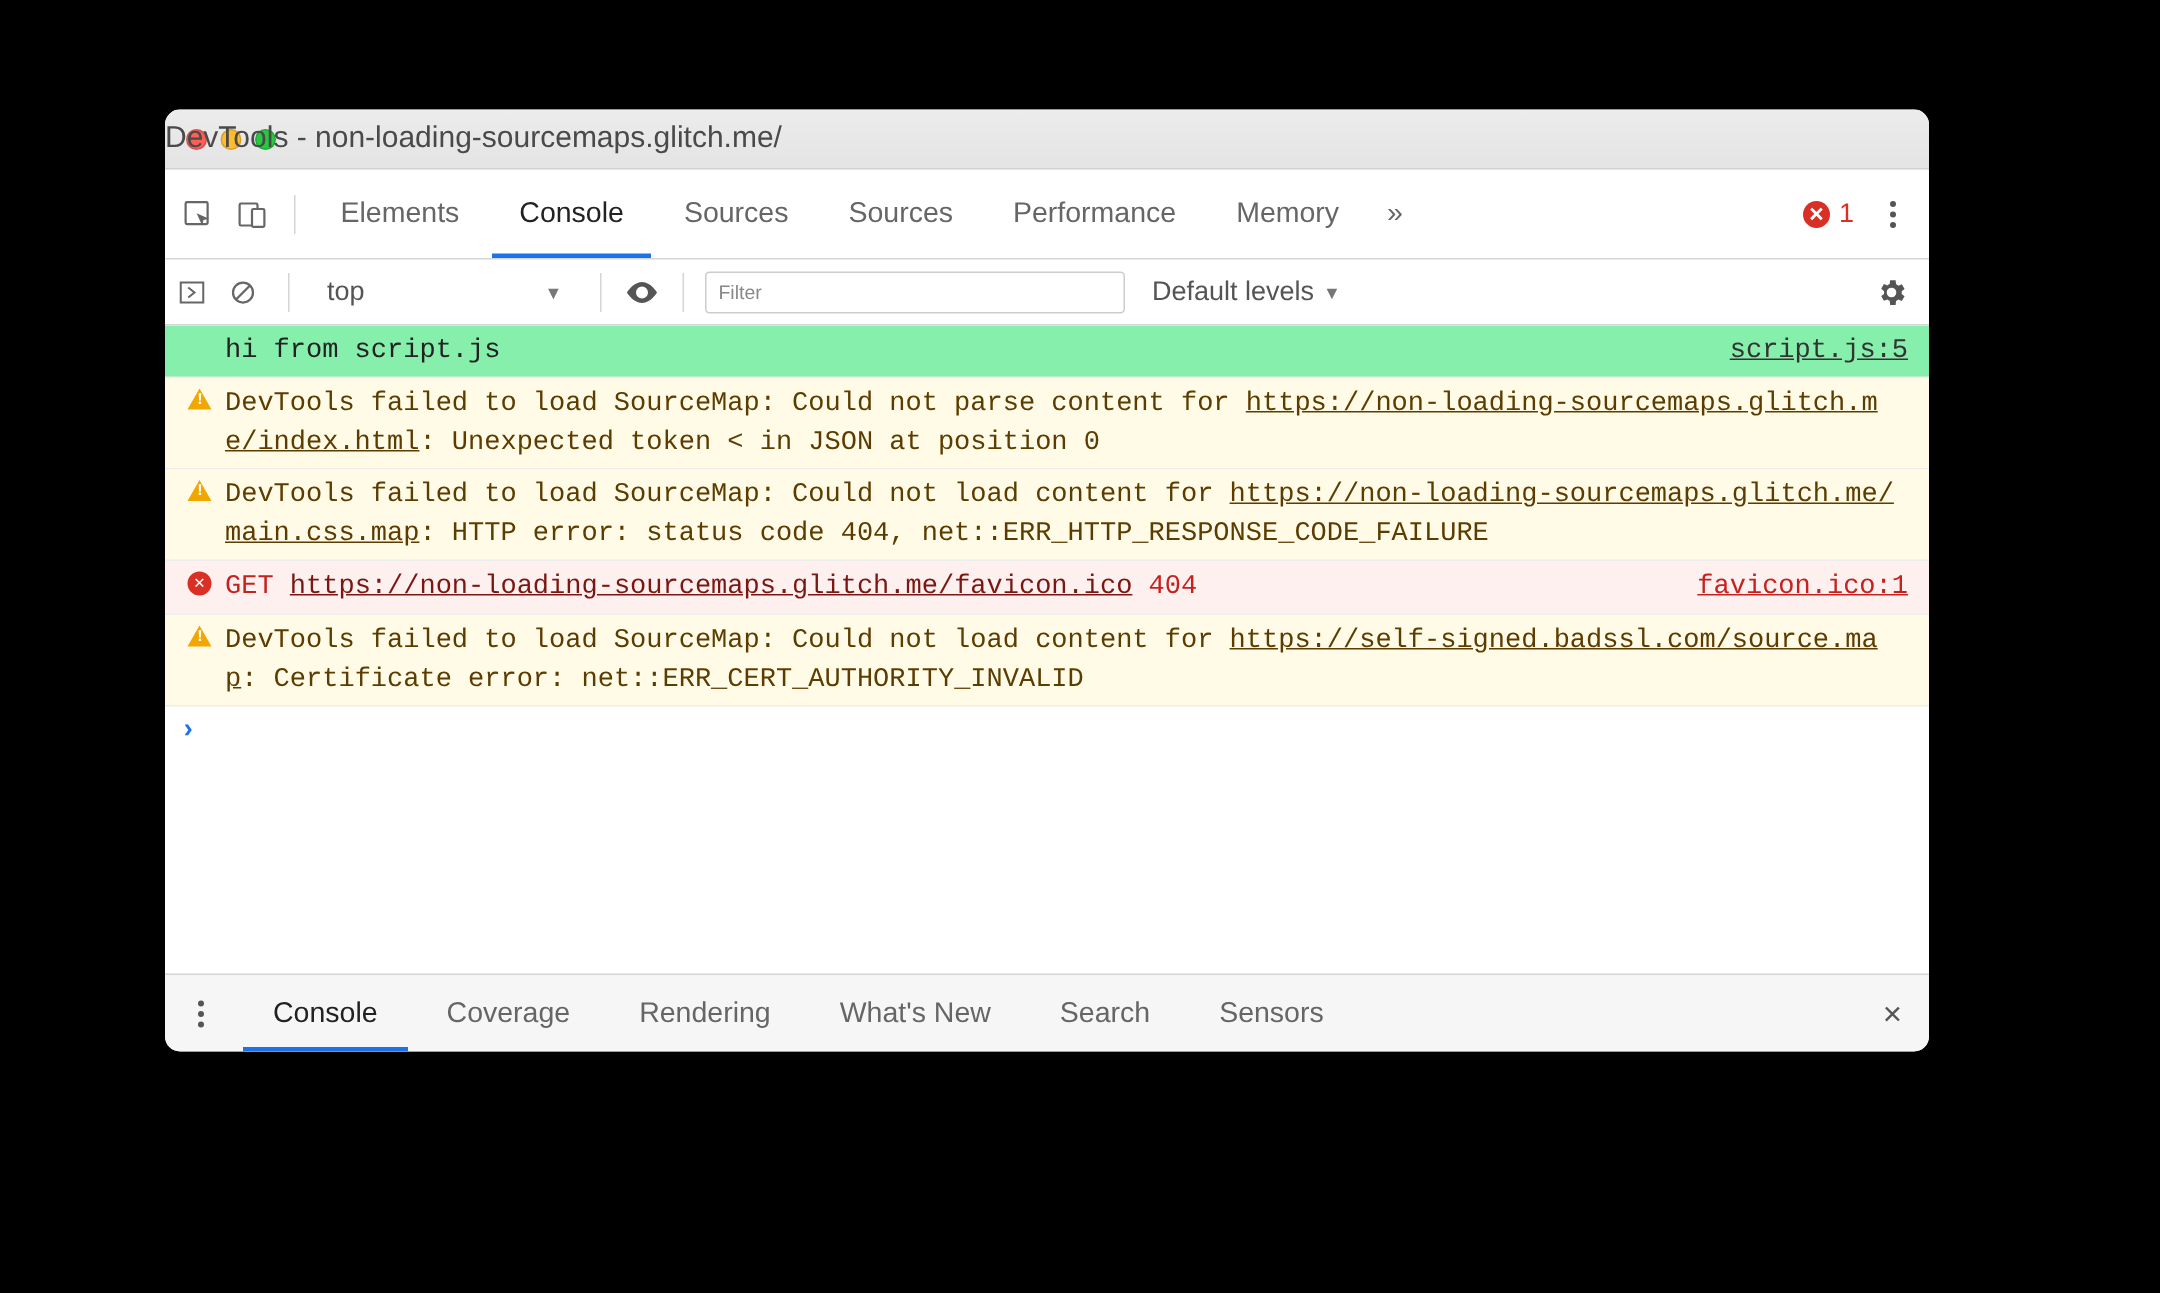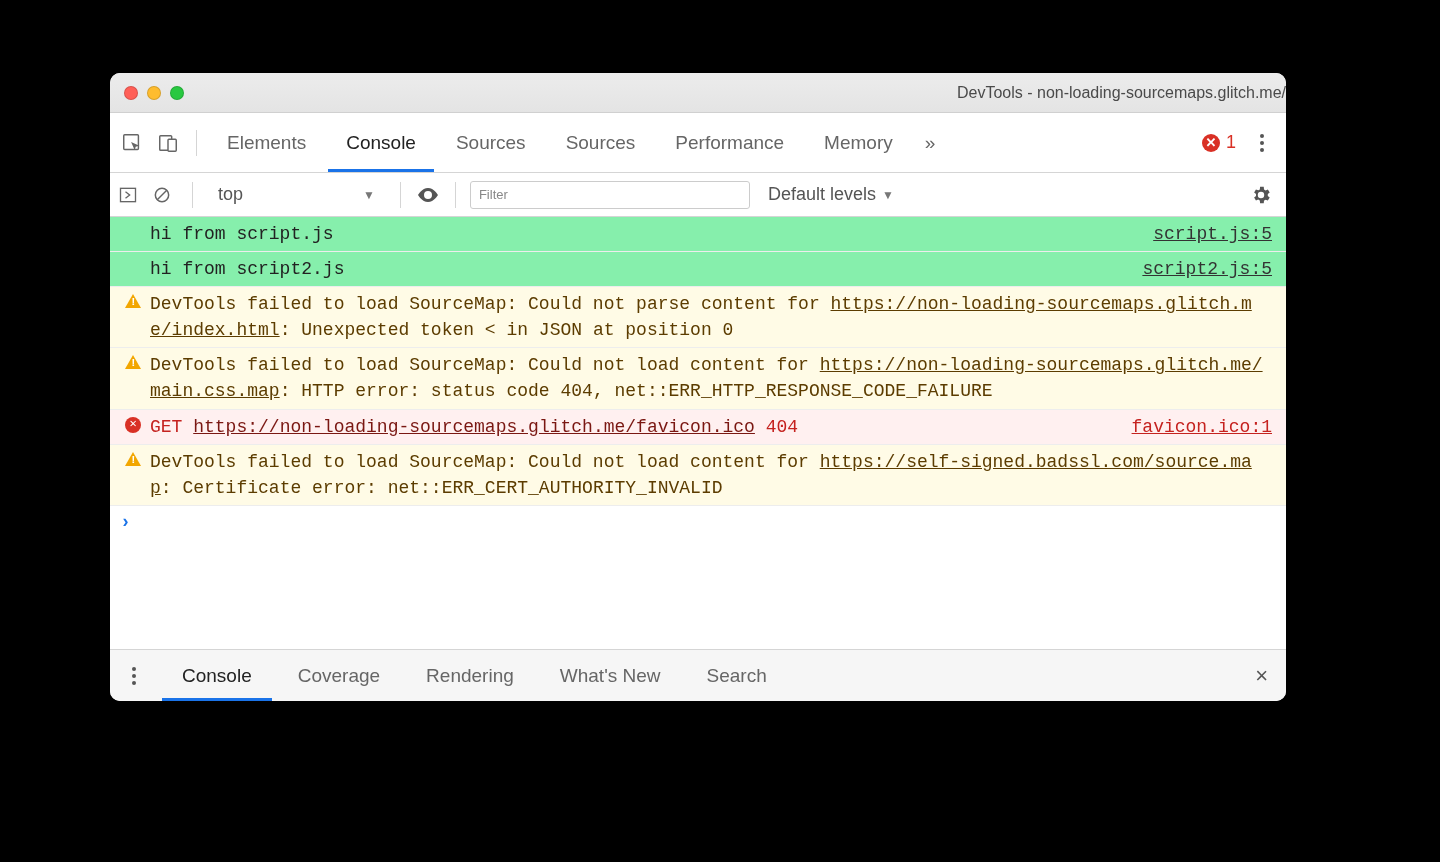--- a/index.html
+++ b/index.html
@@ -10,21 +10,21 @@
     background:#fff; border-radius:10px;
     box-shadow:0 18px 60px rgba(0,0,0,.55), 0 0 0 1px rgba(0,0,0,.12);
     overflow:hidden;
     display:flex; flex-direction:column;
   }
   
   .titlebar { height:40px; background:linear-gradient(#ececec,#e4e4e4); border-bottom:1px solid #d0d0d0; display:flex; align-items:center; position:relative; }
   .traffic { display:flex; gap:9px; margin-left:14px; }
   .dot { width:14px; height:14px; border-radius:50%; border:1px solid rgba(0,0,0,.15); }
   .dot.red{background:#ff5f57;} .dot.yellow{background:#febc2e;} .dot.green{background:#28c840;}
-  .title { position:absolute; left:0; right:0; text-align:right; font-size:16px; color:#4a4a4a; pointer-events:none;}
+  .title { position:absolute; left:0; right:0; text-align:left; font-size:20px; color:#4a4a4a; pointer-events:none;}
   
   .tabs { height:60px; border-bottom:1px solid #d5d5d5; display:flex; align-items:center; padding:0 6px; gap:4px; color:#555; font-size:19px; }
   .tabs .icon-btn { width:32px; height:32px; display:flex; align-items:center; justify-content:center; color:#666; }
   .tabs .tab { padding:0 18px; height:100%; display:flex; align-items:center; cursor:default; color:#666; }
   .tabs .tab.active { color:#222; font-weight:500; box-shadow:inset 0 -3px 0 #1a73e8; }
   .tabs .spacer { flex:1; }
   .err-badge { display:flex; align-items:center; gap:6px; color:#d93025; font-size:18px; margin:0 8px 0 4px;}
   .circ { width:18px; height:18px; border-radius:50%; background:#d93025; color:#fff; display:flex; align-items:center; justify-content:center; font-size:13px; font-weight:bold;}
   .kebab { width:24px; display:flex; flex-direction:column; align-items:center; gap:3px; margin:0 6px 0 2px;}
   .kebab span{width:4px;height:4px;border-radius:50%;background:#555;}
@@ -147,25 +147,20 @@
   </div>
 
   <div class="rows mono">
 
     <div class="row log">
       <div class="ricon"></div>
       <div class="msg">hi from script.js</div>
       <a class="src">script.js:5</a>
     </div>
 
-    <div class="row log">
-      <div class="ricon"></div>
-      <div class="msg">hi from script2.js</div>
-      <a class="src">script2.js:5</a>
-    </div>
 
     <div class="row warn">
       <div class="ricon">
           <div class="warn-tri"></div>
         </div>
       <div class="msg">
         <span>DevTools failed to load SourceMap: Could not parse content for </span><a>https://non-loading-sourcemaps.glitch.me/index.html</a><span>: Unexpected token &lt; in JSON at position 0</span>
       </div>
     </div>
 
@@ -204,16 +199,17 @@
     <div class="kebab" style="margin:0 10px 0 4px">
         <span></span>
         <span></span>
         <span></span>
       </div>
     <div class="dtab active">Console</div>
     <div class="dtab">Coverage</div>
     <div class="dtab">Rendering</div>
     <div class="dtab">What's New</div>
     <div class="dtab">Search</div>
+    <div class="dtab">Sensors</div>
     <div class="close">×</div>
   </div>
 
 </div>
 
 </body></html>

